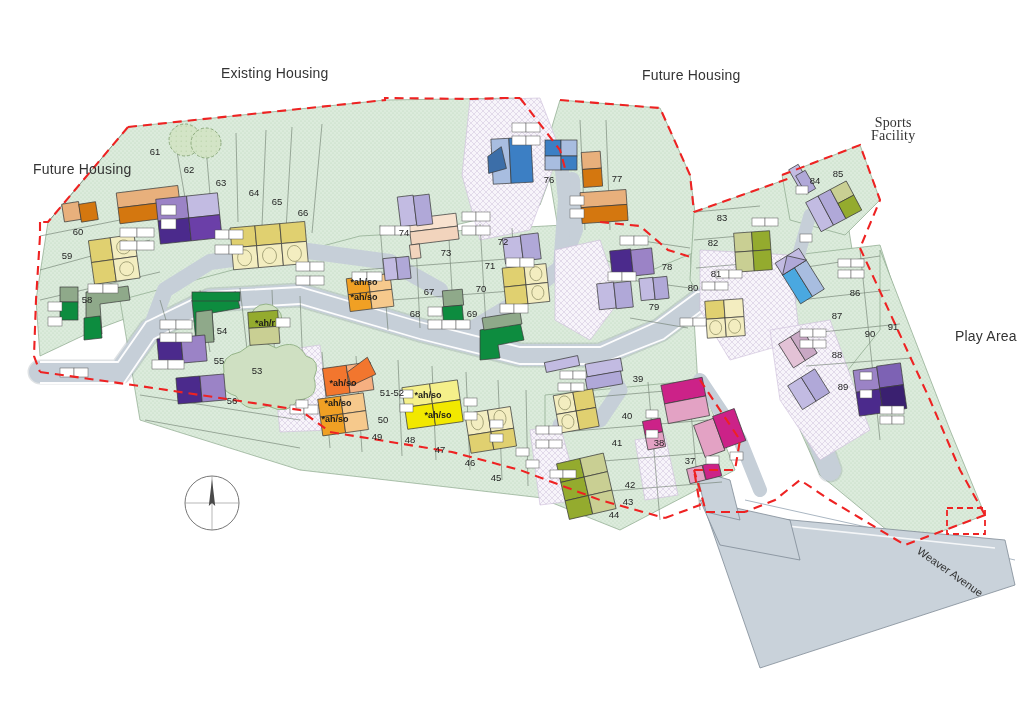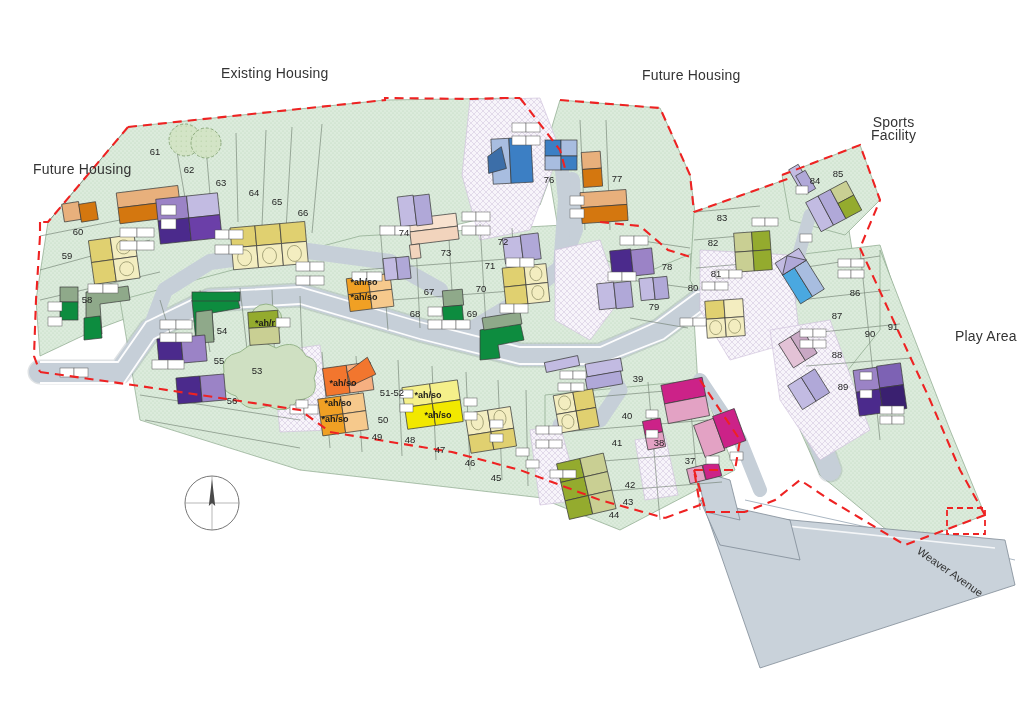--- a/index.html
+++ b/index.html
@@ -630,18 +630,18 @@
 
     <g id="street-label-layer" font-family="Liberation Sans, sans-serif" font-size="11" fill="#333" text-anchor="middle">
         <text x="948" y="575" transform="rotate(35 948 575)">Weaver Avenue</text>
       </g>
   </svg>
 
   <div id="area-label-layer">
       <div class="anno" style="left: 221px; top: 67px;">Existing Housing</div>
       <div class="anno" style="left: 642px; top: 69px;">Future Housing</div>
       <div class="anno" style="left: 33px; top: 163px;">Future Housing</div>
-      <div class="anno ctr" style="left: 871px; top: 116px;">Sports
+      <div class="anno ctr" style="left: 871px; top: 116px; font-family: Liberation Serif, serif;">Sports
 Facility</div>
       <div class="anno" style="left: 955px; top: 330px;">Play Area</div>
     </div>
 
 </div>
 
 </body></html>

